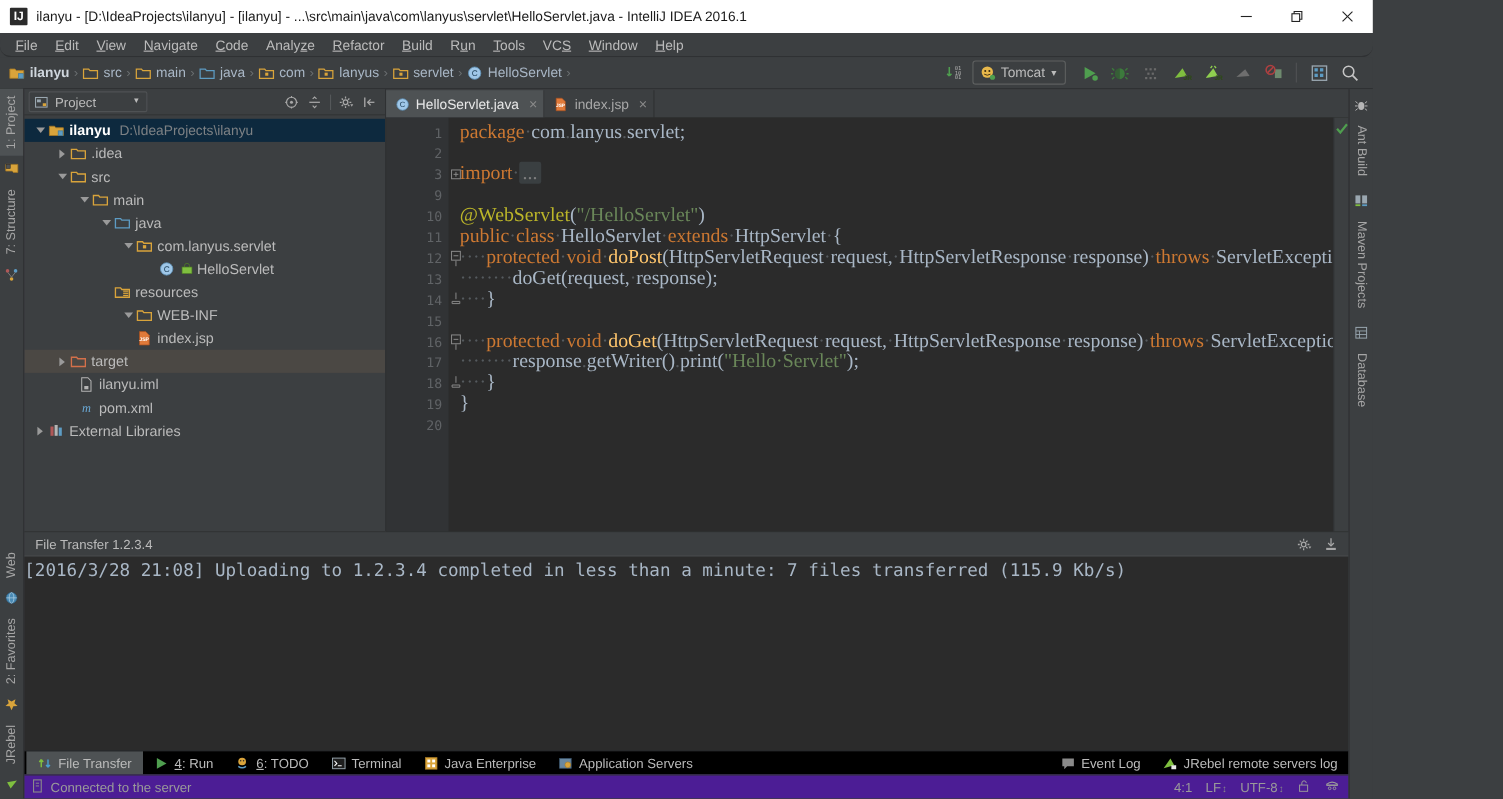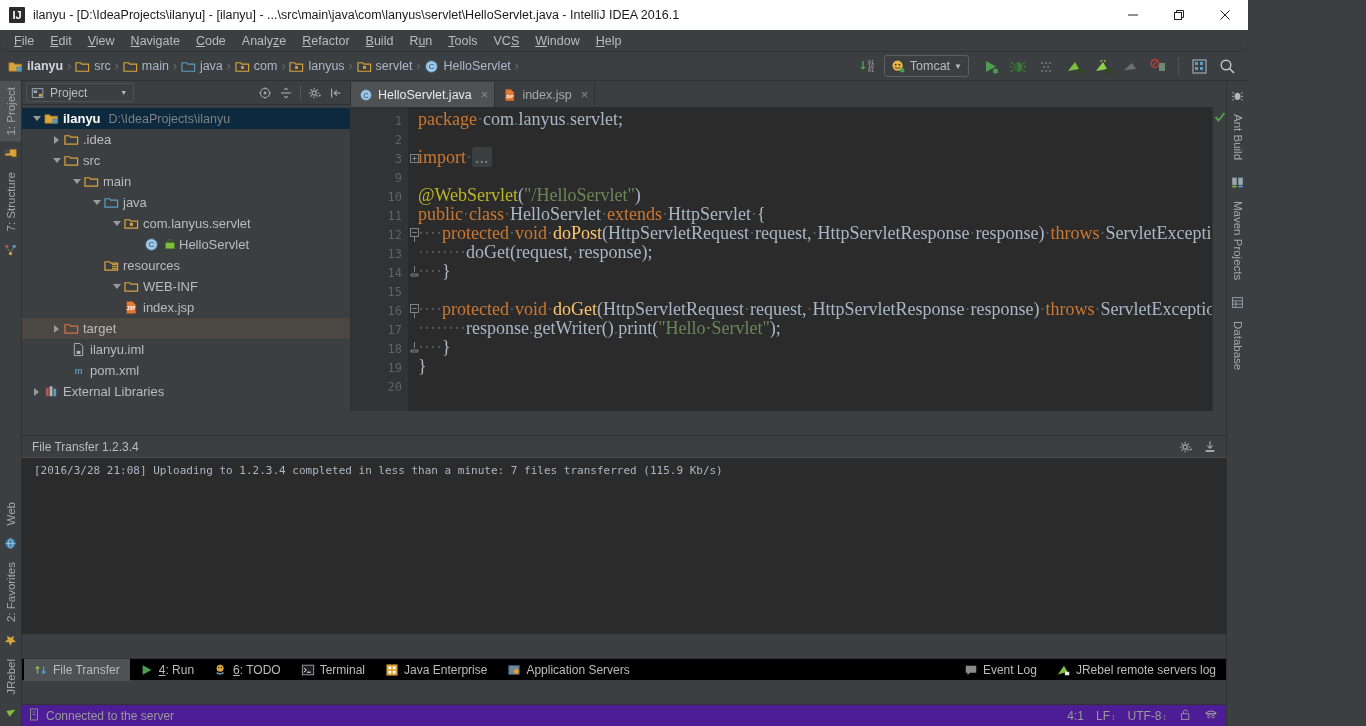--- a/index.html
+++ b/index.html
@@ -73,21 +73,21 @@
   .stripe.left { border-right: 1px solid #2f3133; }
   .stripe.right { border-left: 1px solid #2f3133; }
   .stripe-btn {
     writing-mode: vertical-rl; font-size: 11.5px; color: #a6a6a6;
     padding: 6px 3px; display: flex; align-items: center; gap: 4px; white-space: nowrap;
   }
   .stripe.left .stripe-btn { writing-mode: vertical-rl; transform: rotate(180deg); }
   .stripe-btn.active { background: #4e5254; }
   .stripe-spacer { flex: 1; }
 
-  .center-col { flex: 1; display: flex; flex-direction: column; min-width: 0; gap: 24px; }
+  .center-col { flex: 1; display: flex; flex-direction: column; min-width: 0; }
 
   .work-row { display: flex; flex: 1; min-height: 0; }
 
   
   .project-panel {
     width: 329px; flex: none; background: #3c3f41; display: flex; flex-direction: column;
     border-right: 1px solid #2f3133;
   }
   .panel-head {
     height: 24px; display: flex; align-items: center; flex: none;
@@ -156,22 +156,22 @@
 
   
   .console-panel { height: 199px; flex: none; display: flex; flex-direction: column; background: #3c3f41; border-top: 1px solid #2f3133; }
   .console-head {
     height: 22px; flex: none; display: flex; align-items: center; padding: 0 6px 0 10px;
     background: #3c3f41; border-bottom: 1px solid #4a4d4f;
   }
   .console-title { font-size: 12px; color: #bbbbbb; }
   .console-head-actions { margin-left: auto; display: flex; align-items: center; gap: 4px; }
   .console-body {
-    flex: 1; background: #2b2b2b; color: #a9b7c6; padding: 5px 12px;
-    font-family: "DejaVu Sans Mono", monospace; font-size: 11px; white-space: pre-wrap; line-height: 16px;
+    flex: 1; background: #2b2b2b; color: #a9b7c6; padding: 5px 0;
+    font-family: "DejaVu Sans Mono", monospace; font-size: 16px; white-space: pre-wrap; line-height: 16px;
   }
 
   
   .tw-bar {
     height: 22px; flex: none; background: #000000; display: flex; align-items: center;
     border-top: 1px solid #2f3133; padding-left: 2px;
   }
   .tw-btn {
     height: 22px; display: flex; align-items: center; gap: 5px; padding: 0 10px;
     font-size: 12px; color: #bbbbbb; white-space: nowrap;

